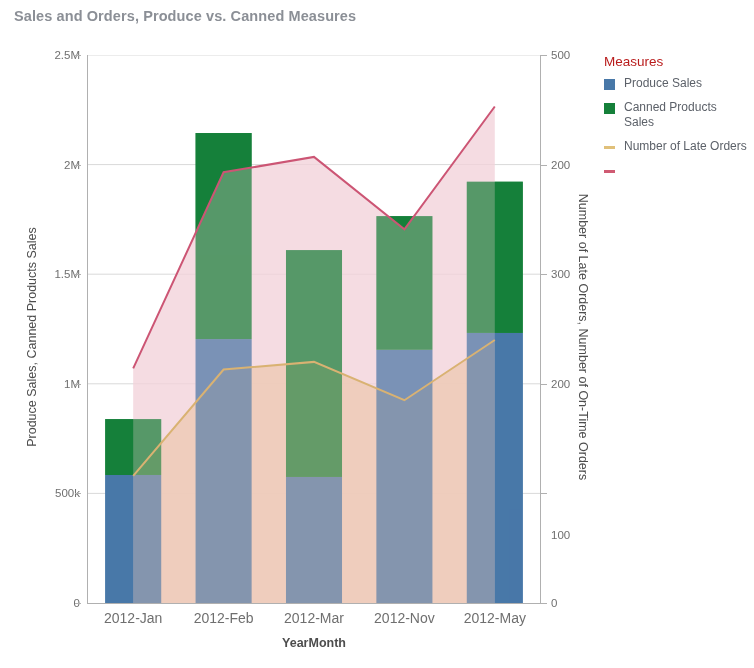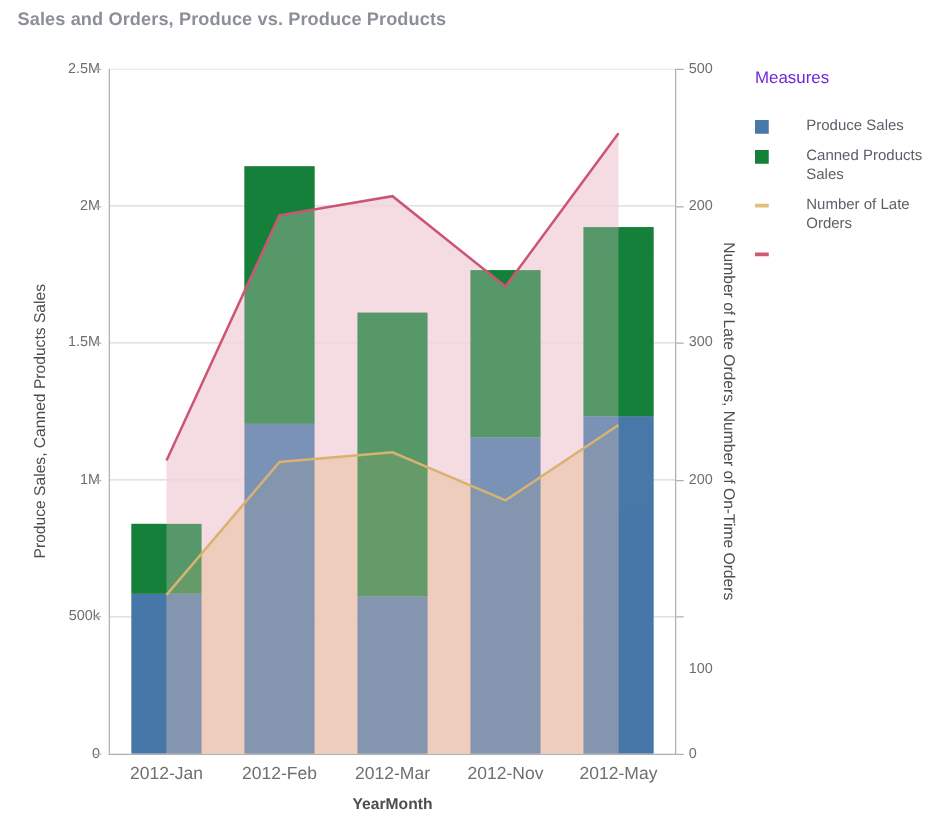--- a/index.html
+++ b/index.html
@@ -93,28 +93,27 @@
   }
 
   
   #legend {
     position: absolute;
     left: 604px; top: 54px;
     width: 146px;
   }
   #legend-title {
     font-size: 13.5px;
-    color: #6d28d9;
-    margin-bottom: 24px;
+    color: #b91c1c;
+    margin-bottom: 7px;
   }
   .legend-item {
     display: flex;
     align-items: flex-start;
     margin-bottom: 9px;
-    gap: 21px;
   }
   .legend-swatch {
     flex: 0 0 auto;
     width: 11px; height: 11px;
     margin-top: 3px;
     margin-right: 9px;
   }
   .legend-swatch.line-sw {
     height: 3px;
     margin-top: 7px;
@@ -123,21 +122,21 @@
     font-size: 12px;
     color: #5c6169;
     line-height: 15px;
   }
 </style>
 </head>
 <body>
 
 <div id="chart-root">
 
-  <div id="chart-title">Sales and Orders, Produce vs. Produce Products</div>
+  <div id="chart-title">Sales and Orders, Produce vs. Canned Measures</div>
 
   <div id="plot">
     <svg id="plot-svg" viewBox="0 0 452 548" preserveAspectRatio="none">
         <line x1="0" y1="438.4" x2="452" y2="438.4" stroke="#d9d9d9" stroke-width="1"></line>
         <line x1="0" y1="328.79999999999995" x2="452" y2="328.79999999999995" stroke="#d9d9d9" stroke-width="1"></line>
         <line x1="0" y1="219.2" x2="452" y2="219.2" stroke="#d9d9d9" stroke-width="1"></line>
         <line x1="0" y1="109.59999999999997" x2="452" y2="109.59999999999997" stroke="#d9d9d9" stroke-width="1"></line>
         <line x1="0" y1="0" x2="452" y2="0" stroke="#d9d9d9" stroke-width="1"></line>
         <g>
           <rect x="17.176000000000002" y="419.98720000000003" width="56.048" height="128.01279999999997" fill="#4878a8"></rect>

